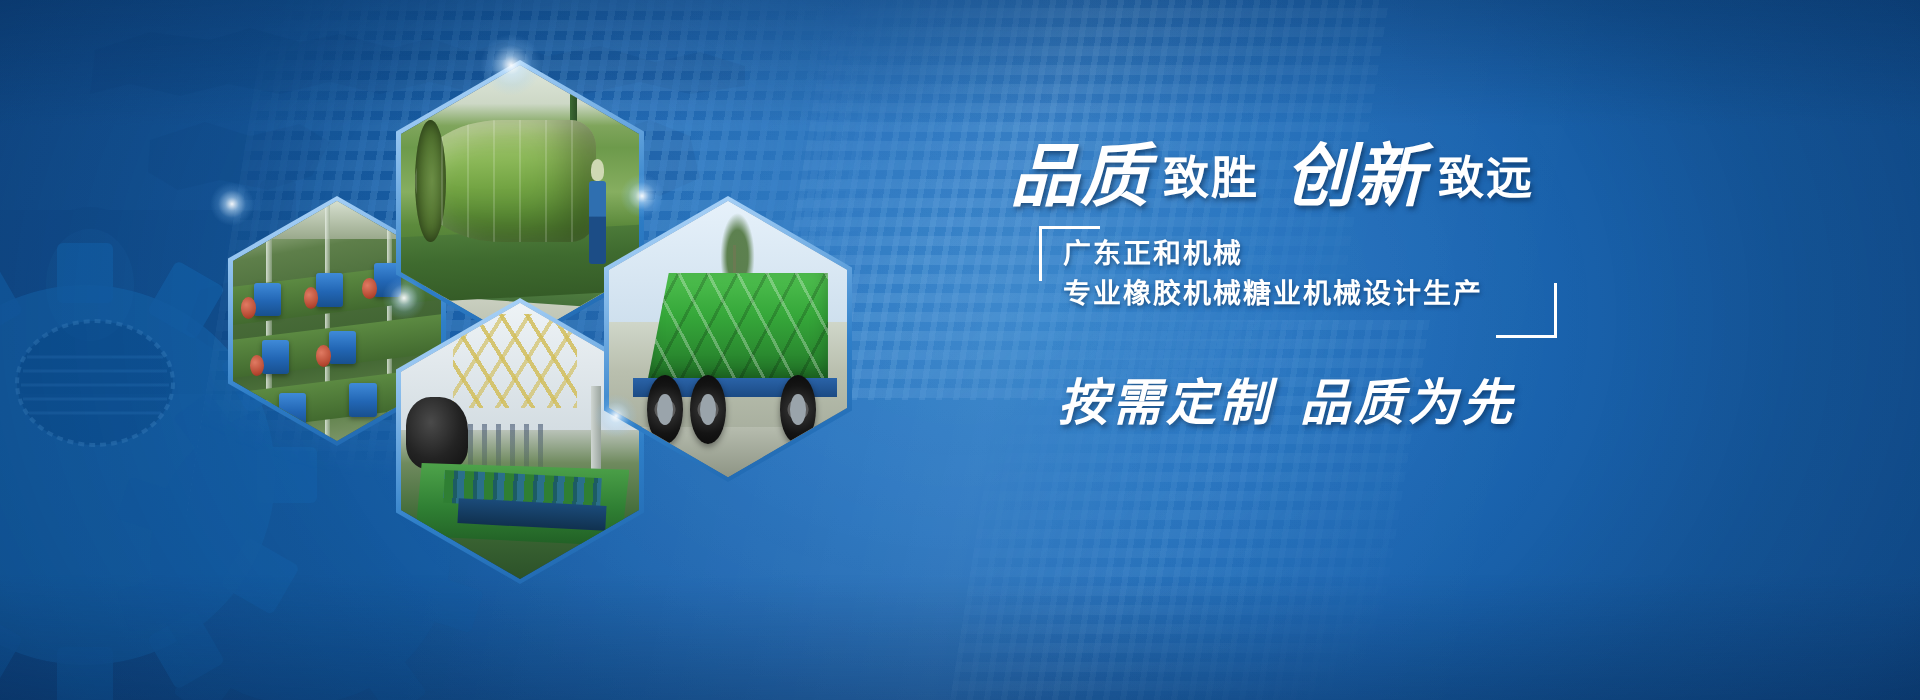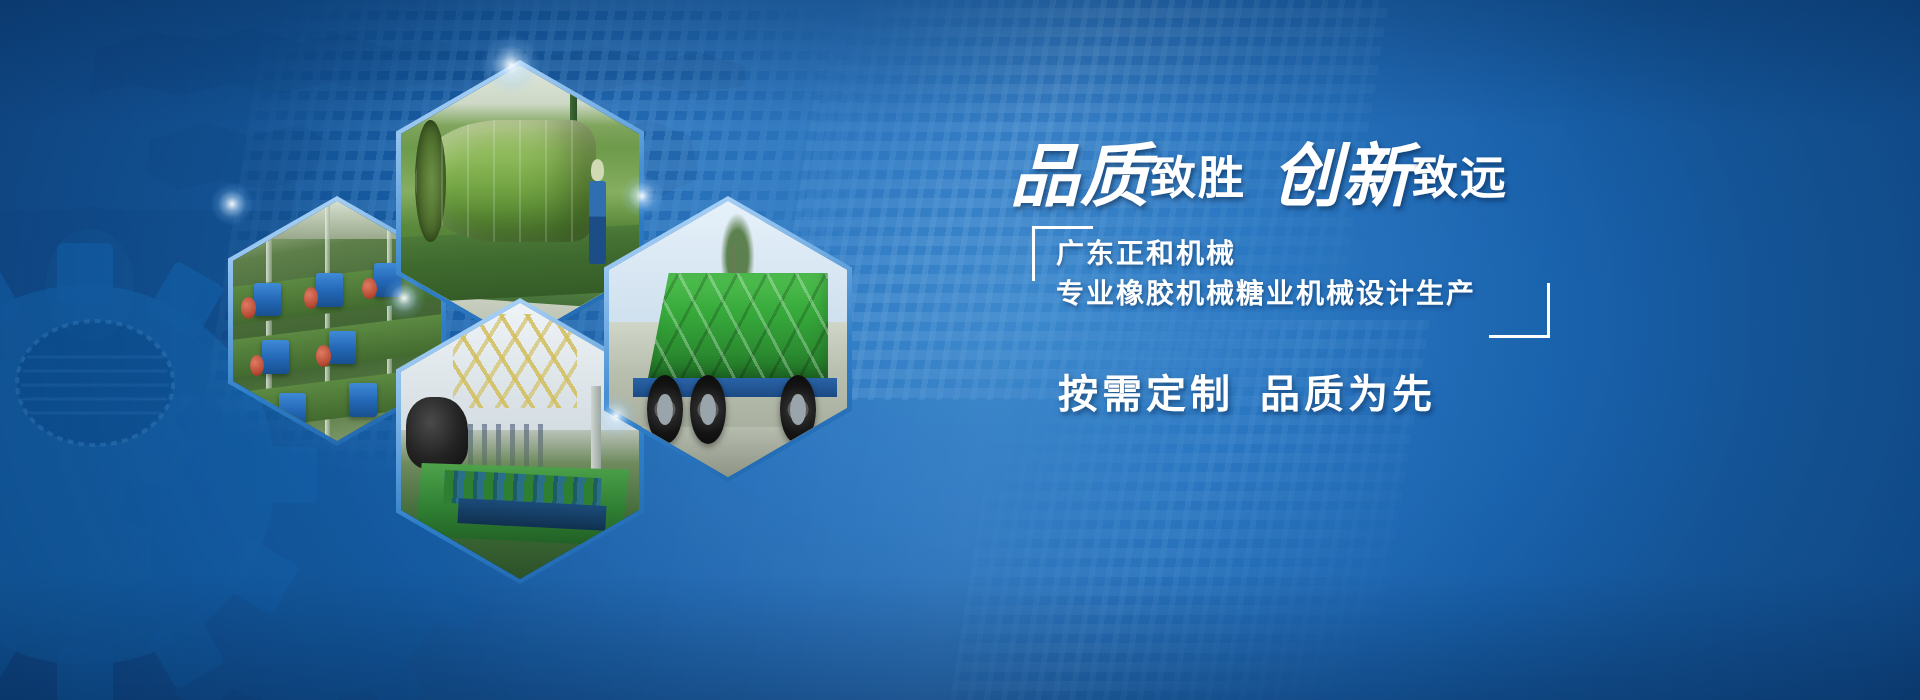--- a/index.html
+++ b/index.html
@@ -212,43 +212,44 @@
   }
   .headline .kai{
     font-family:"Liberation Serif","DejaVu Serif",serif;
     font-weight:bold; font-style:italic;
     font-size:69px; letter-spacing:1px;
   }
   .headline .hei{
     font-family:"Liberation Sans","DejaVu Sans",sans-serif;
     font-weight:bold; font-size:46px; letter-spacing:2px;
     vertical-align:6px;
+    margin-left:13px;
   }
   .headline .gap{display:inline-block;width:26px;}
 
-  .subwrap{position:absolute; left:22px; top:126px; width:500px; height:112px;}
+  .subwrap{position:absolute; left:29px; top:126px; width:500px; height:112px;}
   .brk{position:absolute;}
   .brk.tl{left:0; top:0; width:58px; height:52px;
     border-top:3px solid #ffffff; border-left:3px solid #ffffff;}
   .brk.br{right:-18px; bottom:0; width:58px; height:52px;
     border-bottom:3px solid #ffffff; border-right:3px solid #ffffff;}
   .subline{
     font-family:"Liberation Sans","DejaVu Sans",sans-serif;
     font-weight:bold; font-size:28px; letter-spacing:2px; color:#fff;
     text-shadow:1px 2px 4px rgba(4,30,62,.5);
     line-height:1.42;
   }
   .subline.l1{position:absolute; left:24px; top:8px;}
   .subline.l2{position:absolute; left:24px; top:48px;}
 
   .slogans{position:absolute; left:48px; top:262px;}
   .slogan{
     font-family:"Liberation Serif","DejaVu Serif",serif;
-    font-weight:bold; 
-    font-size:40px; letter-spacing:4px; color:#fff;
+    font-weight:bold; font-style:italic;
+    font-size:50px; letter-spacing:4px; color:#fff;
     text-shadow:2px 3px 5px rgba(4,30,62,.5);
     margin-bottom:24px; white-space:nowrap;
   }
   .slogan .sp{display:inline-block;width:26px;}
 </style>
 </head>
 <body>
 
 <div id="banner">
 

